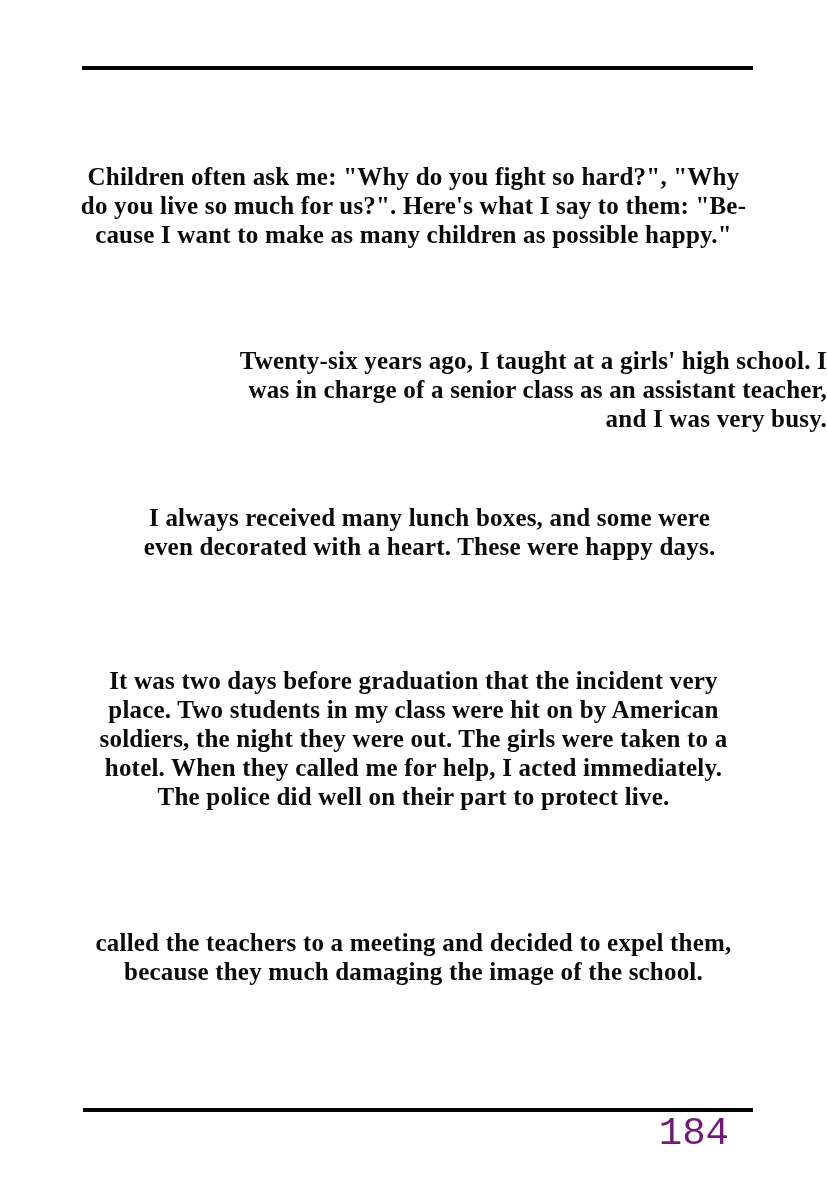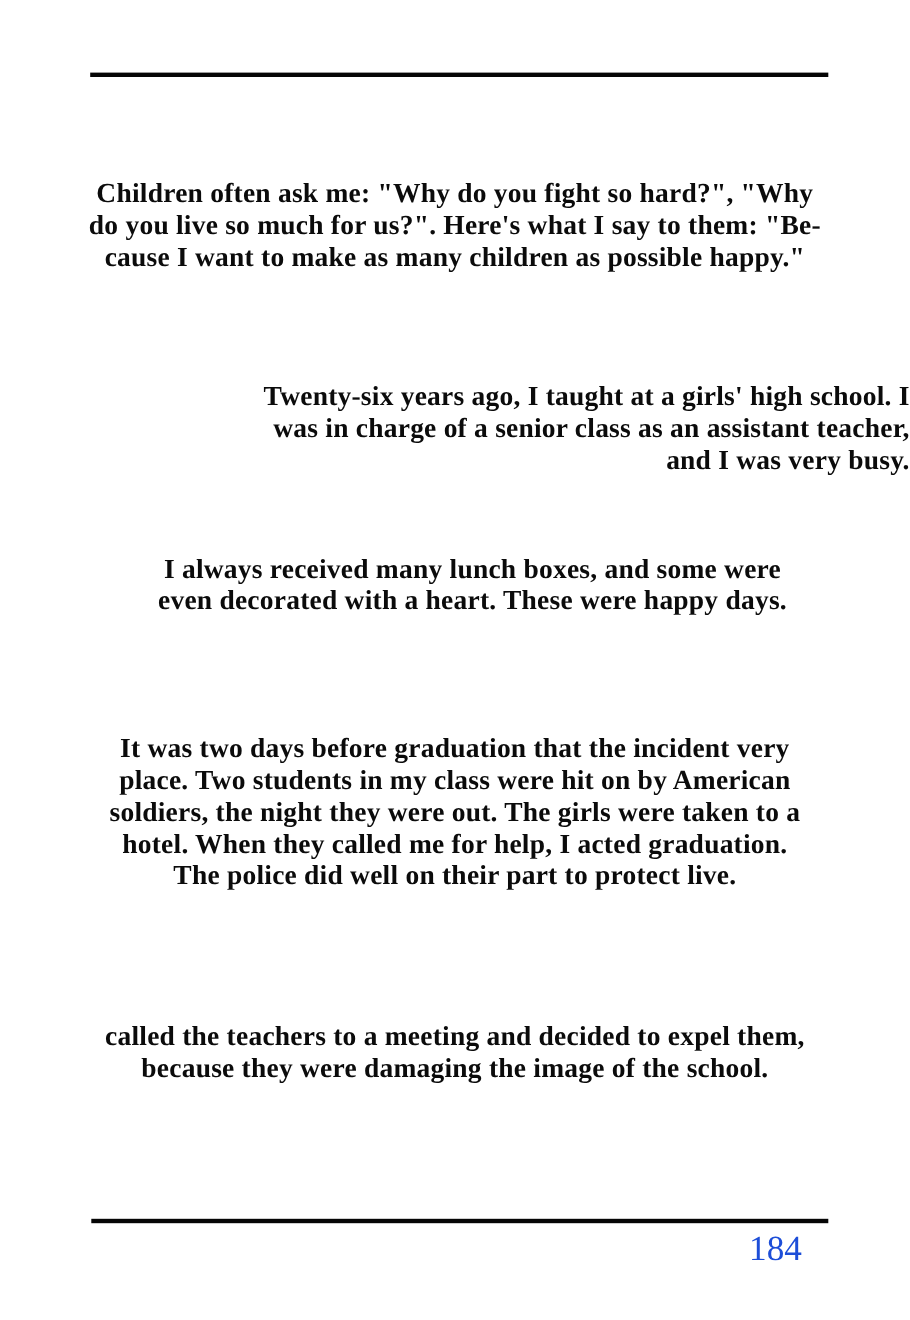--- a/index.html
+++ b/index.html
@@ -47,24 +47,24 @@
   }
   .para-1 { top: 162px; }
   .para-2 { top: 346px; text-align: right; }
   .para-3 { top: 503px; padding-left: 16px; }
   .para-4 { top: 666px; }
   .para-5 { top: 928px; }
   .page-number {
     position: absolute;
     top: 1117px;
     right: 98px;
-    font-family: Liberation Serif, serif;
-    font-size: 32px;
+    font-family: Liberation Mono, monospace;
+    font-size: 39px;
     font-weight: 400;
-    color: #1d4ed8;
+    color: #701a75;
     line-height: 34px;
   }
 </style>
 </head>
 <body>
 
 <div class="page">
 
   <div class="rule rule-top"></div>
 
@@ -82,26 +82,26 @@
 
   <div class="para para-3">
     <span class="line">I always received many lunch boxes, and some were</span>
     <span class="line">even decorated with a heart. These were happy days.</span>
   </div>
 
   <div class="para para-4">
     <span class="line">It was two days before graduation that the incident very</span>
     <span class="line">place. Two students in my class were hit on by American</span>
     <span class="line">soldiers, the night they were out. The girls were taken to a</span>
-    <span class="line">hotel. When they called me for help, I acted graduation.</span>
+    <span class="line">hotel. When they called me for help, I acted immediately.</span>
     <span class="line">The police did well on their part to protect live.</span>
   </div>
 
   <div class="para para-5">
     <span class="line">called the teachers to a meeting and decided to expel them,</span>
-    <span class="line">because they were damaging the image of the school.</span>
+    <span class="line">because they much damaging the image of the school.</span>
   </div>
 
   <div class="rule rule-bottom"></div>
 
   <div class="page-number">184</div>
 
 </div>
 
 </body></html>

